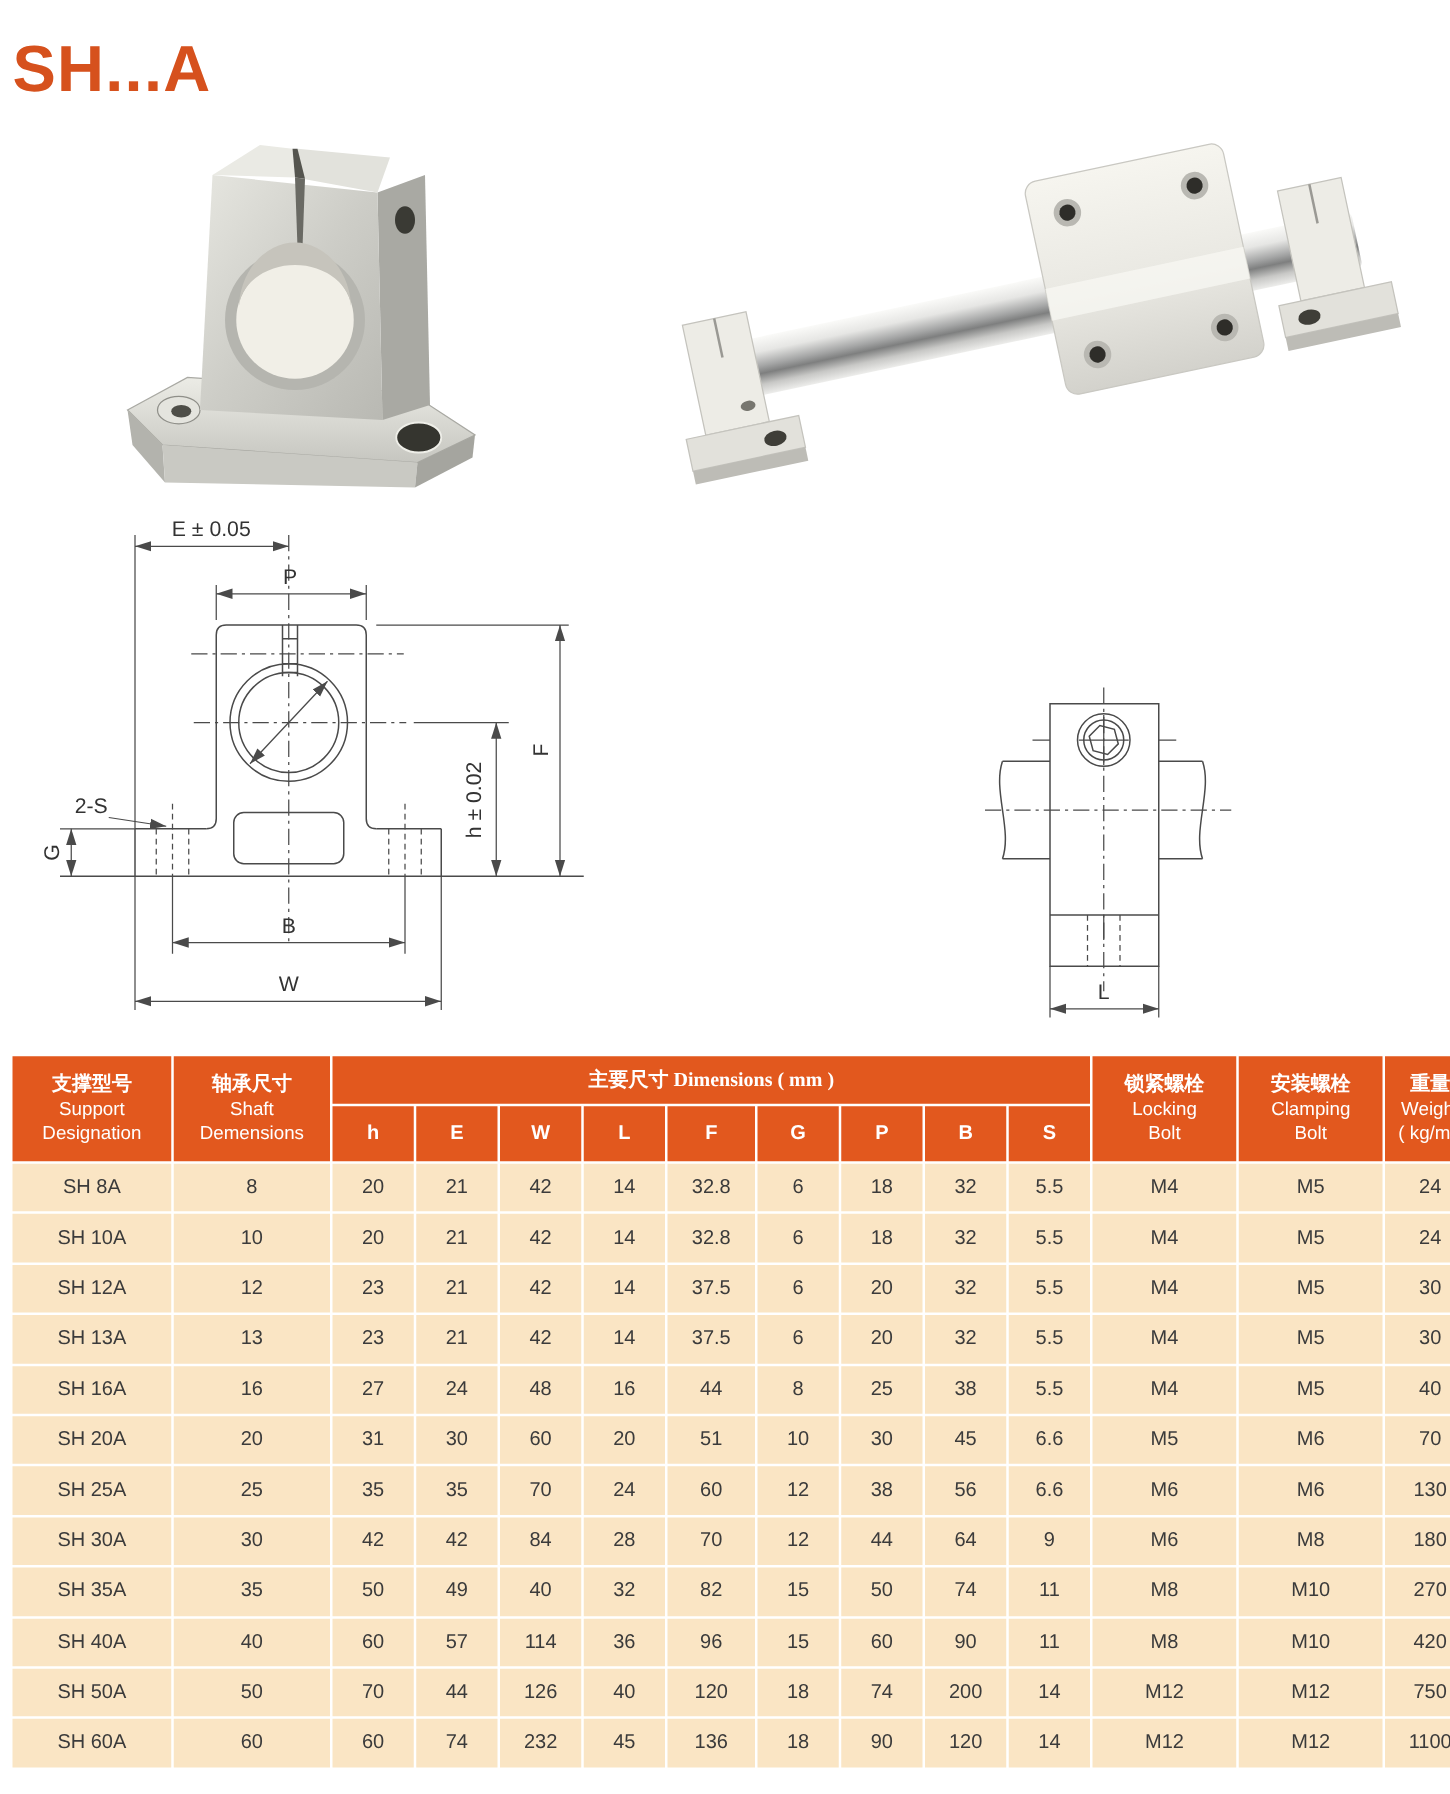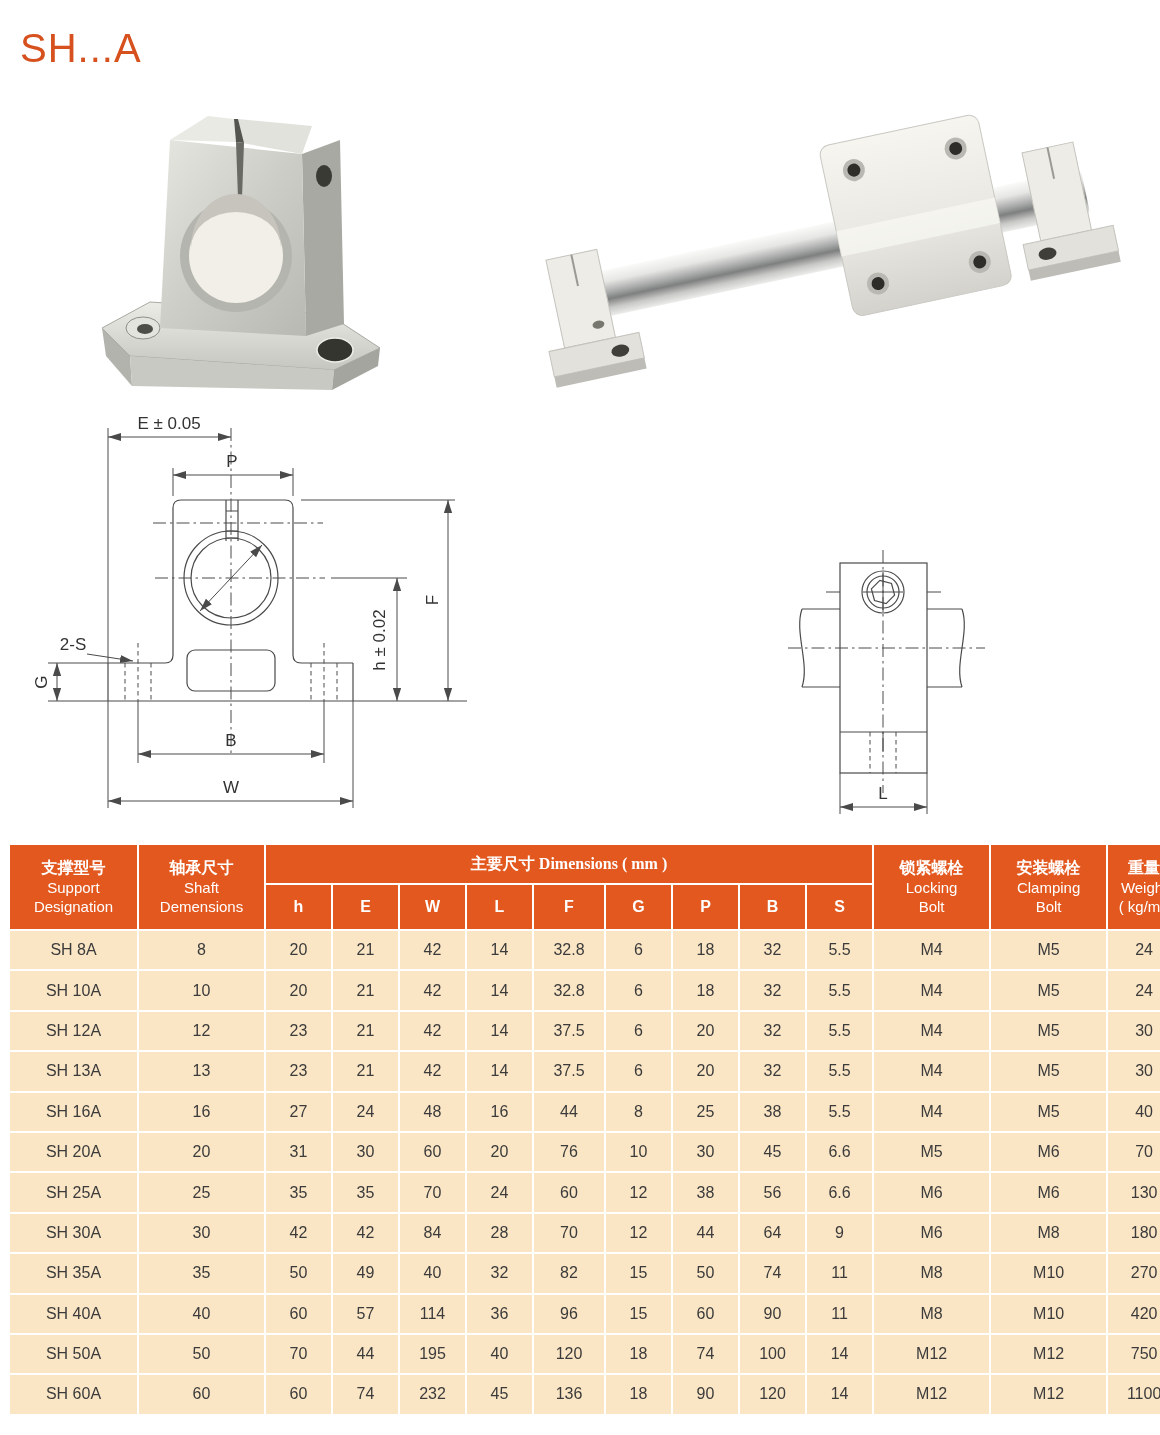--- a/index.html
+++ b/index.html
@@ -1,18 +1,18 @@
 <!DOCTYPE html>
 <html style="--title: #D6511D; --header_bg: #E2581E; --header_text: #FFFFFF; --row_bg: #FAE5C4; --cell_text: #3B3B3B; --line: #4A4A4A;"><head>
 <meta charset="utf-8">
 <style>
   html,body{margin:0;padding:0;background:#ffffff;}
   .page{position:relative;width:1160px;height:1435px;background:#ffffff;overflow:hidden;
         font-family:"Liberation Sans","DejaVu Sans",sans-serif;}
-  .title{position:absolute;left:20px;top:26px;font-size:40px;font-weight:normal;
+  .title{position:absolute;left:10px;top:26px;font-size:52px;font-weight:bold;
          letter-spacing:1px;color:var(--title,#D6511D);}
   .photo1{position:absolute;left:88px;top:98px;}
   .photo2{position:absolute;left:492px;top:86px;}
   .fv{position:absolute;left:35px;top:398px;}
   .sv{position:absolute;left:770px;top:540px;}
 
   
   .ln{stroke:var(--line,#4A4A4A);stroke-width:1.2;fill:none;}
   .thin{stroke:var(--line,#4A4A4A);stroke-width:1;fill:none;}
   .cl{stroke:var(--line,#4A4A4A);stroke-width:1;fill:none;stroke-dasharray:13 4 2.5 4;}
@@ -351,21 +351,21 @@
       <td>M5</td>
       <td>40</td>
     </tr>
           <tr>
       <td>SH 20A</td>
       <td>20</td>
       <td>31</td>
       <td>30</td>
       <td>60</td>
       <td>20</td>
-      <td>76</td>
+      <td>51</td>
       <td>10</td>
       <td>30</td>
       <td>45</td>
       <td>6.6</td>
       <td>M5</td>
       <td>M6</td>
       <td>70</td>
     </tr>
           <tr>
       <td>SH 25A</td>
@@ -429,26 +429,26 @@
       <td>11</td>
       <td>M8</td>
       <td>M10</td>
       <td>420</td>
     </tr>
           <tr>
       <td>SH 50A</td>
       <td>50</td>
       <td>70</td>
       <td>44</td>
-      <td>195</td>
+      <td>126</td>
       <td>40</td>
       <td>120</td>
       <td>18</td>
       <td>74</td>
-      <td>100</td>
+      <td>200</td>
       <td>14</td>
       <td>M12</td>
       <td>M12</td>
       <td>750</td>
     </tr>
           <tr>
       <td>SH 60A</td>
       <td>60</td>
       <td>60</td>
       <td>74</td>

